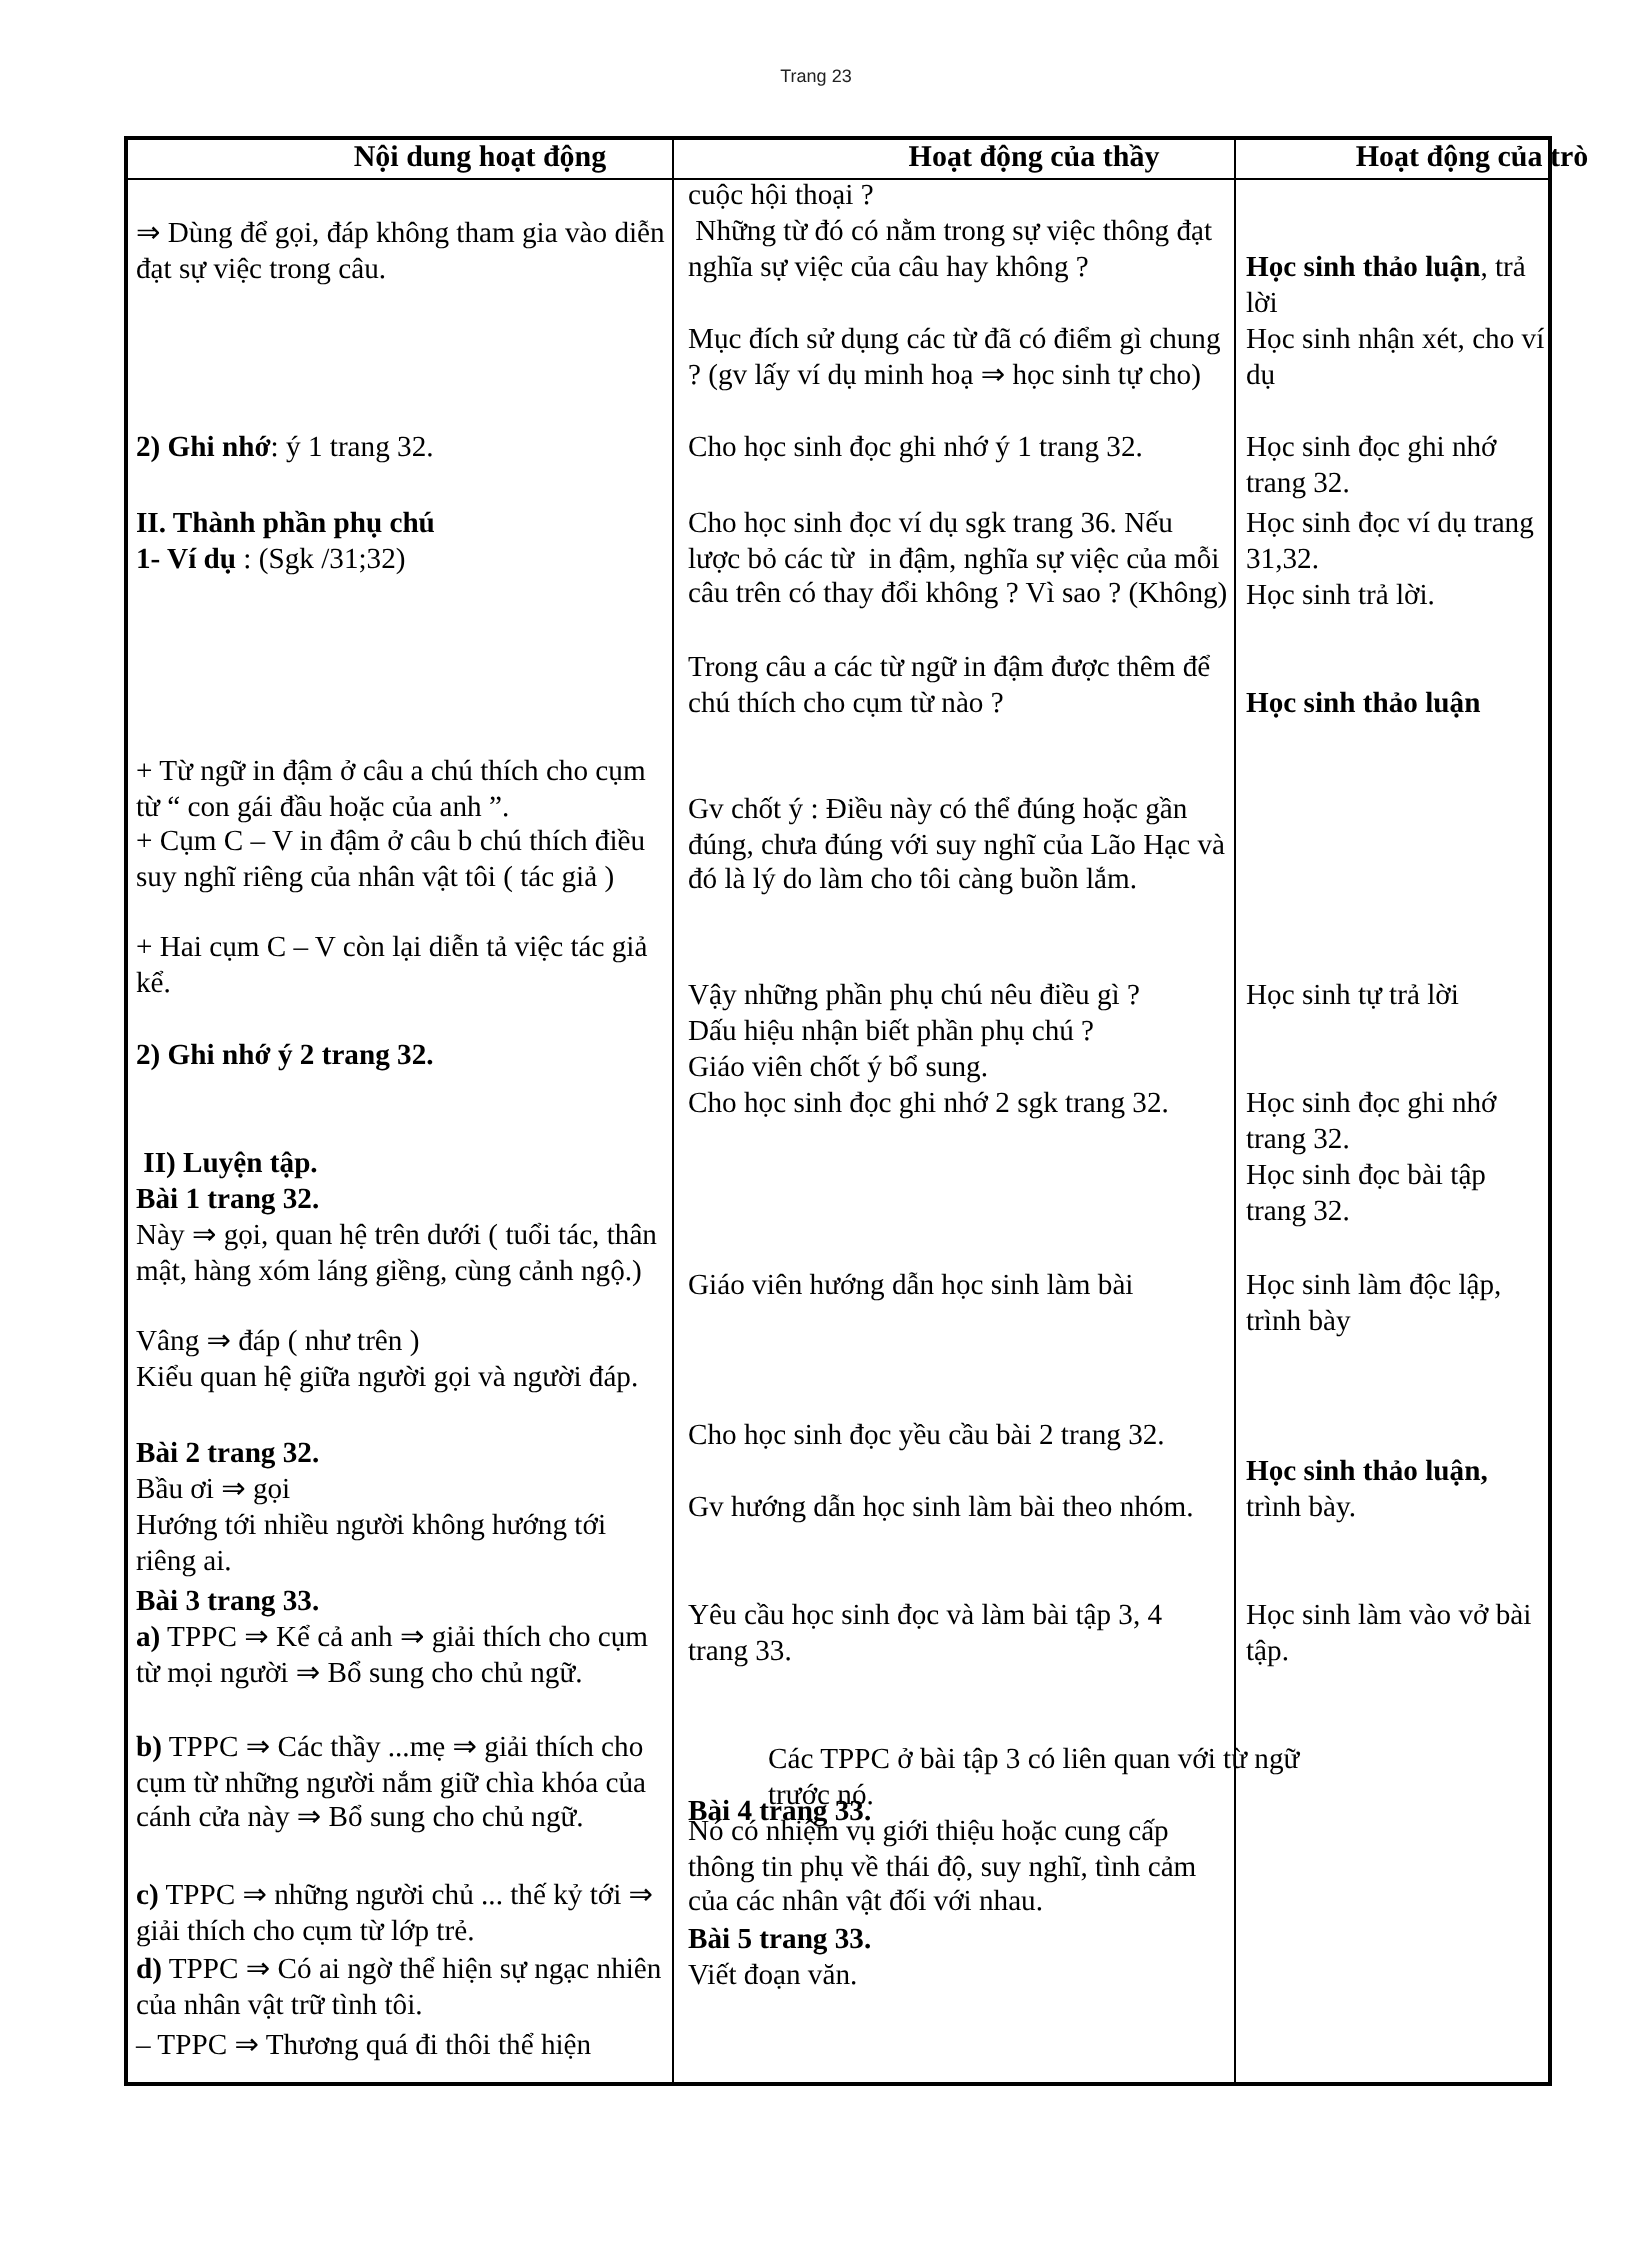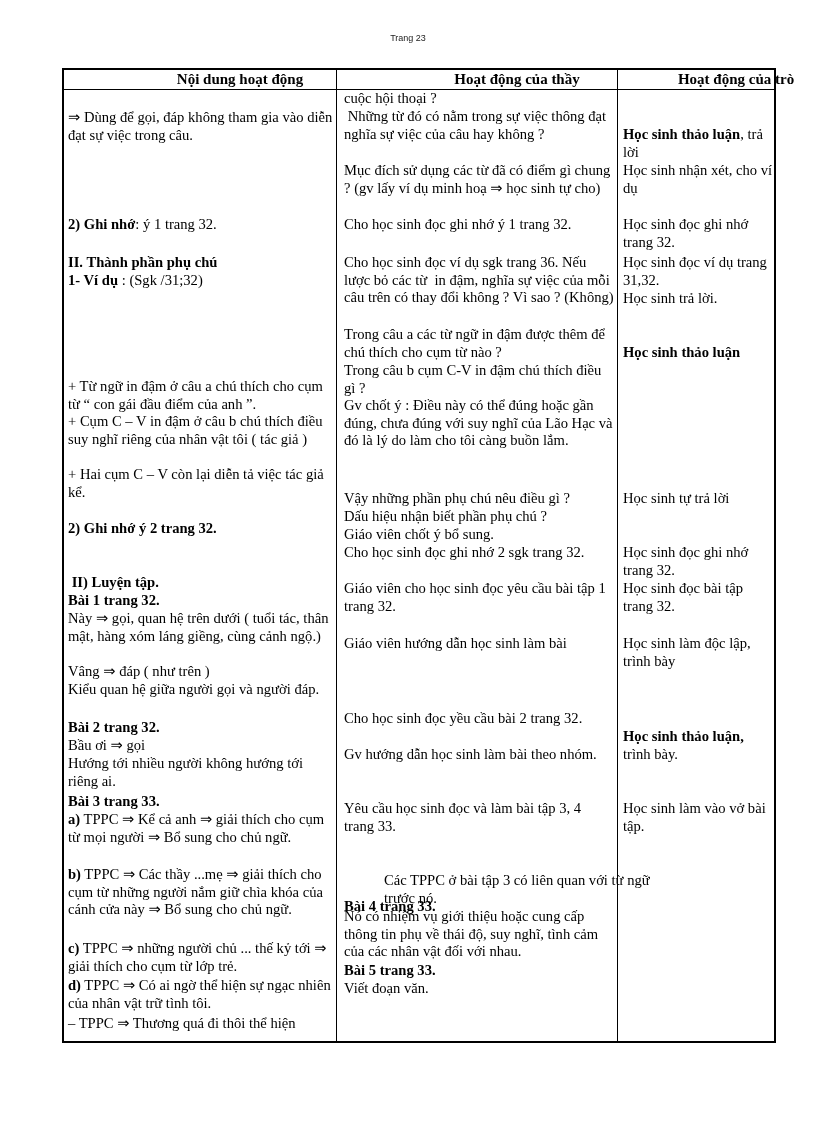--- a/index.html
+++ b/index.html
@@ -33,21 +33,21 @@
     <div style="left:554px;width:156px;">Hoạt động của trò</div>
   </div>
   <div class="vline" style="left:272px;"></div>
   <div class="vline" style="left:553px;"></div>
 
   <div class="col c1" id="col1">
       <div class="blk" style="top: 19px;"><span>⇒ Dùng để gọi, đáp không tham gia vào diễn đạt sự việc trong câu.</span></div>
       <div class="blk" style="top: 126px;"><span class="b">2) Ghi nhớ</span><span>: ý 1 trang 32.</span></div>
       <div class="blk" style="top: 164px;"><span class="b">II. Thành phần phụ chú</span></div>
       <div class="blk" style="top: 182px;"><span class="b">1- Ví dụ</span><span> : (Sgk /31;32)</span></div>
-      <div class="blk" style="top: 288px;"><span>+ Từ ngữ in đậm ở câu a chú thích cho cụm từ “ con gái đầu điểm của anh ”.</span></div>
+      <div class="blk" style="top: 288px;"><span>+ Từ ngữ in đậm ở câu a chú thích cho cụm từ “ con gái đầu hoặc của anh ”.</span></div>
       <div class="blk" style="top: 323px;"><span>+ Cụm C – V in đậm ở câu b chú thích điều suy nghĩ riêng của nhân vật tôi ( tác giả )</span></div>
       <div class="blk" style="top: 376px;"><span>+ Hai cụm C – V còn lại diễn tả việc tác giả kể.</span></div>
       <div class="blk" style="top: 430px;"><span class="b">2) Ghi nhớ ý 2 trang 32.</span></div>
       <div class="blk" style="top: 484px;"><span class="b"> II) Luyện tập.</span></div>
       <div class="blk" style="top: 502px;"><span class="b">Bài 1 trang 32.</span></div>
       <div class="blk" style="top: 520px;"><span>Này ⇒ gọi, quan hệ trên dưới ( tuổi tác, thân mật, hàng xóm láng giềng, cùng cảnh ngộ.)</span></div>
       <div class="blk" style="top: 573px;"><span>Vâng ⇒ đáp ( như trên )</span></div>
       <div class="blk" style="top: 591px;"><span>Kiểu quan hệ giữa người gọi và người đáp.</span></div>
       <div class="blk" style="top: 629px;"><span class="b">Bài 2 trang 32.</span></div>
       <div class="blk" style="top: 647px;"><span>Bầu ơi ⇒ gọi</span></div>
@@ -59,27 +59,25 @@
       <div class="blk" style="top: 887px;"><span class="b">d)</span><span> TPPC ⇒ Có ai ngờ thể hiện sự ngạc nhiên của nhân vật trữ tình tôi.</span></div>
       <div class="blk" style="top: 925px;"><span>– TPPC ⇒ Thương quá đi thôi thể hiện</span></div>
     </div>
   <div class="col c2" id="col2">
       <div class="blk" style="top: 0px;"><span>cuộc hội thoại ?</span></div>
       <div class="blk" style="top: 18px;"><span> Những từ đó có nằm trong sự việc thông đạt nghĩa sự việc của câu hay không ?</span></div>
       <div class="blk" style="top: 72px;"><span>Mục đích sử dụng các từ đã có điểm gì chung ? (gv lấy ví dụ minh hoạ ⇒ học sinh tự cho)</span></div>
       <div class="blk" style="top: 126px;"><span>Cho học sinh đọc ghi nhớ ý 1 trang 32.</span></div>
       <div class="blk" style="top: 164px;"><span>Cho học sinh đọc ví dụ sgk trang 36. Nếu lược bỏ các từ  in đậm, nghĩa sự việc của mỗi câu trên có thay đổi không ? Vì sao ? (Không)</span></div>
       <div class="blk" style="top: 236px;"><span>Trong câu a các từ ngữ in đậm được thêm để chú thích cho cụm từ nào ?</span></div>
-      <div class="blk" style="top: 272px;"><span>Trong câu b cụm C-V in đậm chú thích điều gì ?</span></div>
       <div class="blk" style="top: 307px;"><span>Gv chốt ý : Điều này có thể đúng hoặc gần đúng, chưa đúng với suy nghĩ của Lão Hạc và đó là lý do làm cho tôi càng buồn lắm.</span></div>
       <div class="blk" style="top: 400px;"><span>Vậy những phần phụ chú nêu điều gì ?</span></div>
       <div class="blk" style="top: 418px;"><span>Dấu hiệu nhận biết phần phụ chú ?</span></div>
       <div class="blk" style="top: 436px;"><span>Giáo viên chốt ý bổ sung.</span></div>
       <div class="blk" style="top: 454px;"><span>Cho học sinh đọc ghi nhớ 2 sgk trang 32.</span></div>
-      <div class="blk" style="top: 490px;"><span>Giáo viên cho học sinh đọc yêu cầu bài tập 1 trang 32.</span></div>
       <div class="blk" style="top: 545px;"><span>Giáo viên hướng dẫn học sinh làm bài</span></div>
       <div class="blk" style="top: 620px;"><span>Cho học sinh đọc yều cầu bài 2 trang 32.</span></div>
       <div class="blk" style="top: 656px;"><span>Gv hướng dẫn học sinh làm bài theo nhóm.</span></div>
       <div class="blk" style="top: 710px;"><span>Yêu cầu học sinh đọc và làm bài tập 3, 4 trang 33.</span></div>
       <div class="blk" style="top: 764px; margin-top: 44px;"><span class="b">Bài 4 trang 33.</span></div>
       <div class="blk" style="top: 782px; margin-left: 40px;"><span>Các TPPC ở bài tập 3 có liên quan với từ ngữ trước nó.</span></div>
       <div class="blk" style="top: 818px;"><span>Nó có nhiệm vụ giới thiệu hoặc cung cấp thông tin phụ về thái độ, suy nghĩ, tình cảm của các nhân vật đối với nhau.</span></div>
       <div class="blk" style="top: 872px;"><span class="b">Bài 5 trang 33.</span></div>
       <div class="blk" style="top: 890px;"><span>Viết đoạn văn.</span></div>
     </div>

